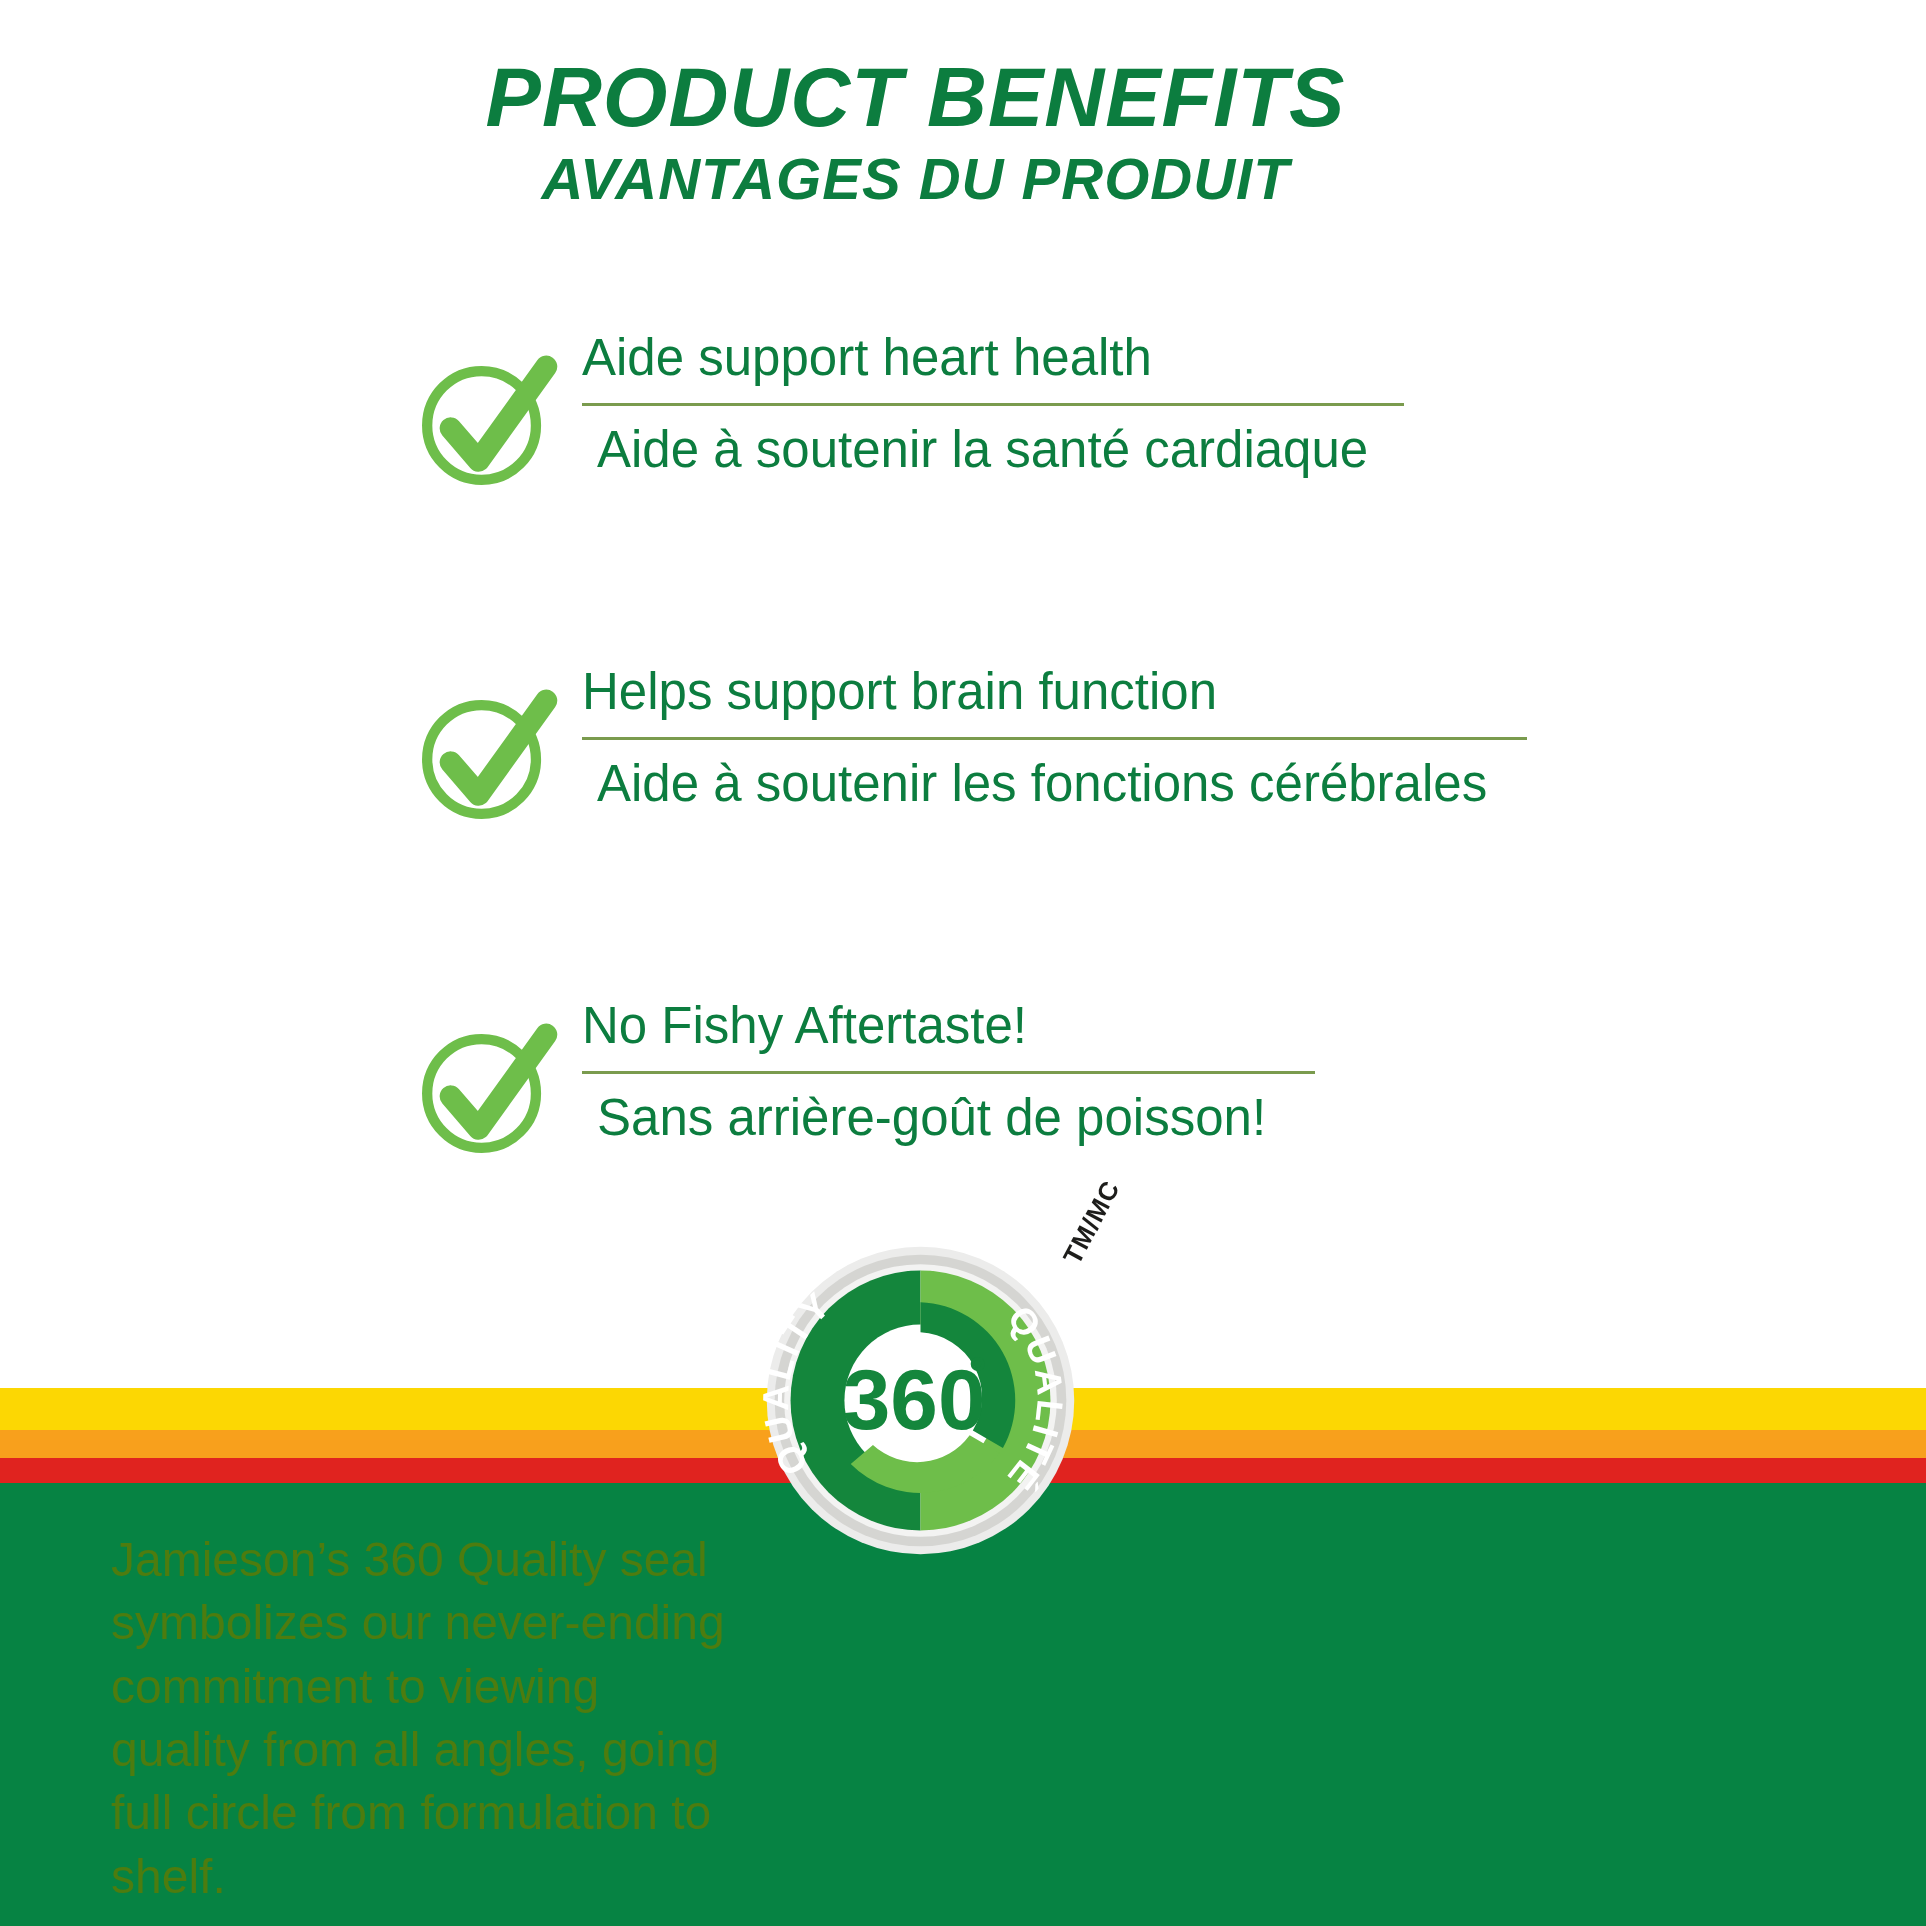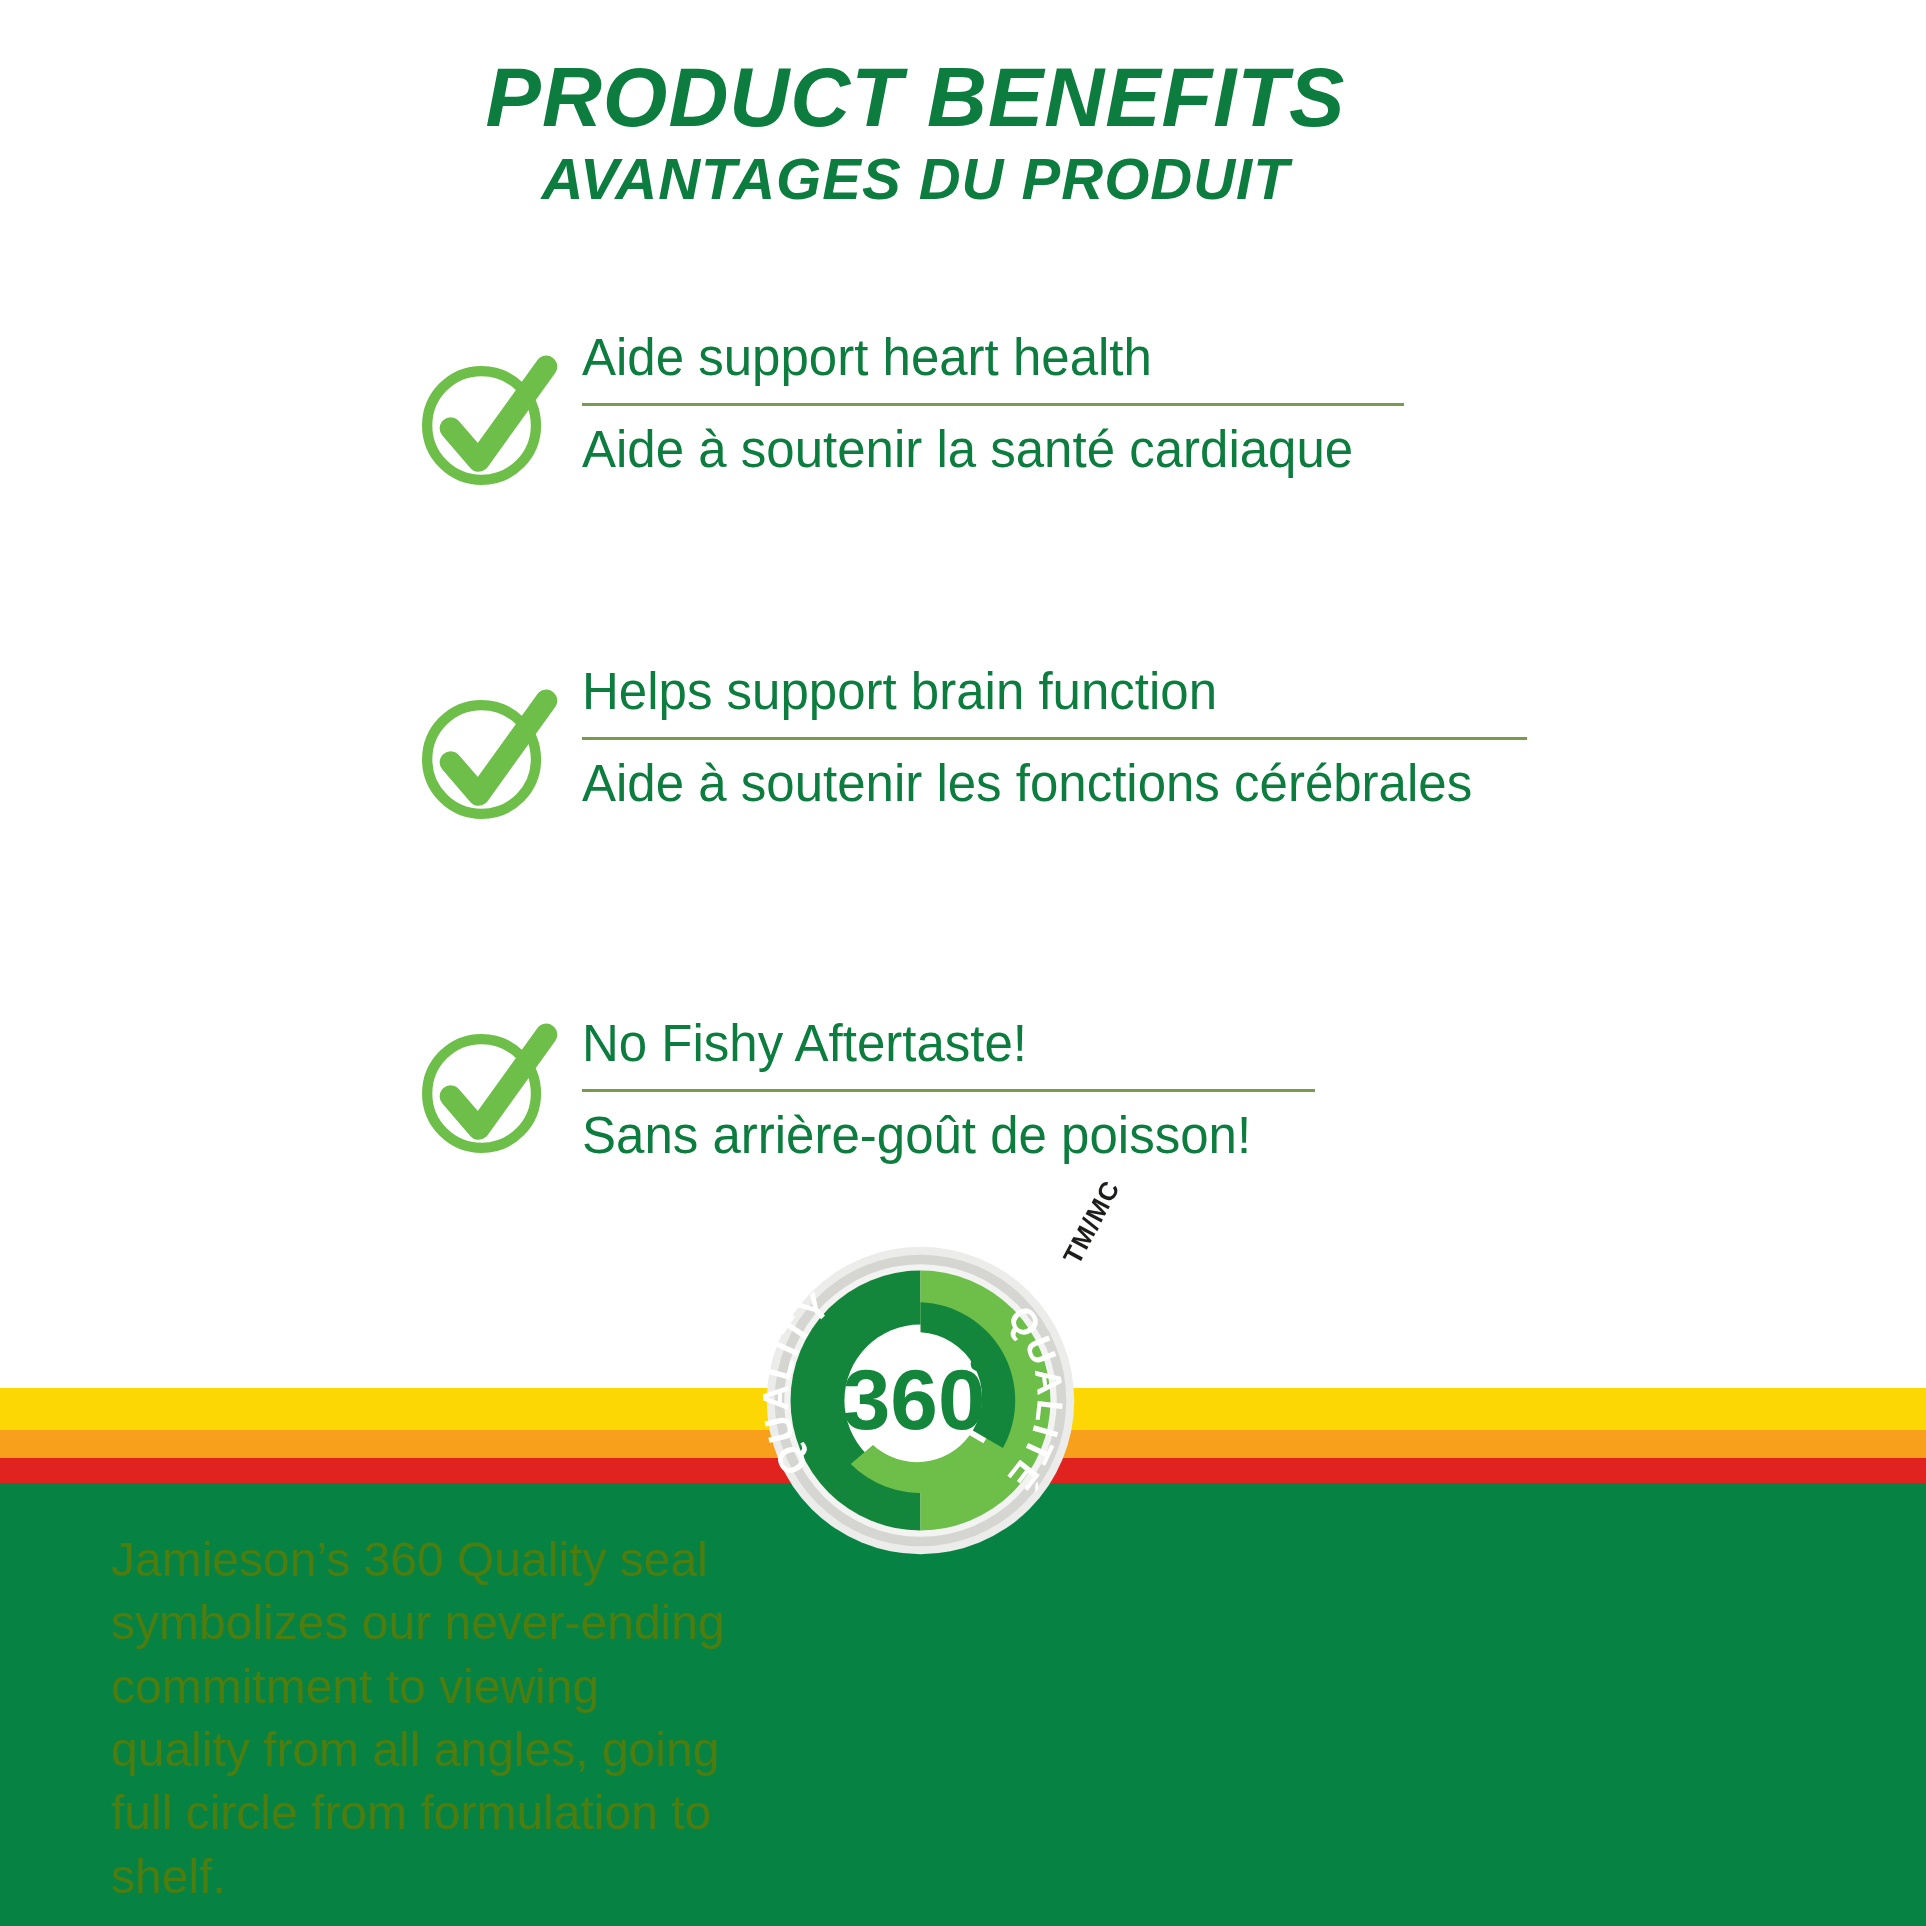--- a/index.html
+++ b/index.html
@@ -46,21 +46,21 @@
     position: absolute;
     top: 327px;
     left: 411px;
     width: 1188px;
   }
   .benefit {
     display: flex;
     align-items: flex-start;
     margin-bottom: 165px;
   }
-  .benefit:last-child { margin-bottom: 0; align-items: flex-end; }
+  .benefit:last-child { margin-bottom: 0; }
 
   .check-wrap {
     width: 149px;
     flex: 0 0 149px;
     padding-top: 22px;
     display: flex;
     justify-content: flex-start;
   }
   .check-icon { display: block; }
 
@@ -78,20 +78,21 @@
   .benefit-divider {
     height: 3px;
     background: #7a9b4e;
     margin: 17px 0 15px 0;
   }
   .benefit-fr {
     color: #0c7d3f;
     font-size: 51px;
     line-height: 1.12;
     white-space: nowrap;
+    margin-left: 15px;
   }
   
   .benefit-1 .benefit-divider { width: 822px; }
   .benefit-2 .benefit-divider { width: 945px; }
   .benefit-3 .benefit-divider { width: 733px; }
 
   
   .stripes {
     position: absolute;
     left: 0;

